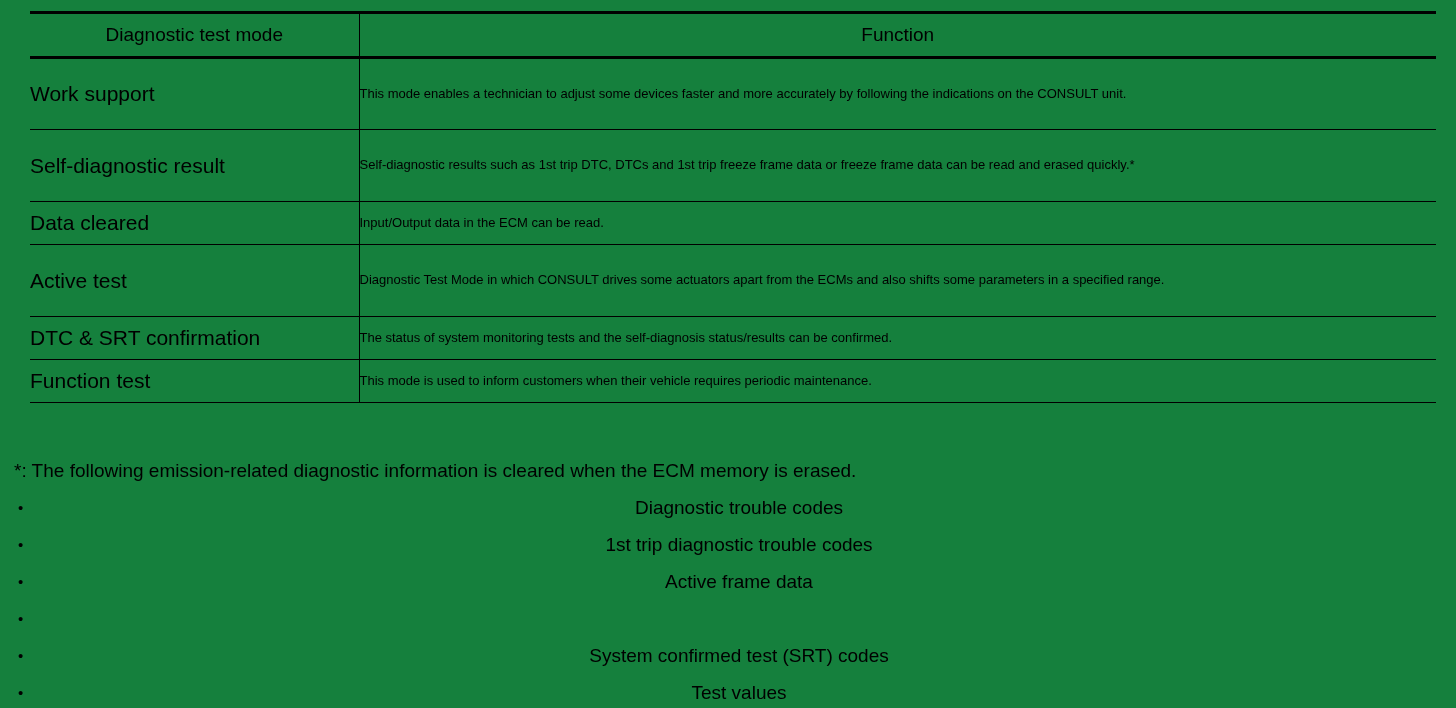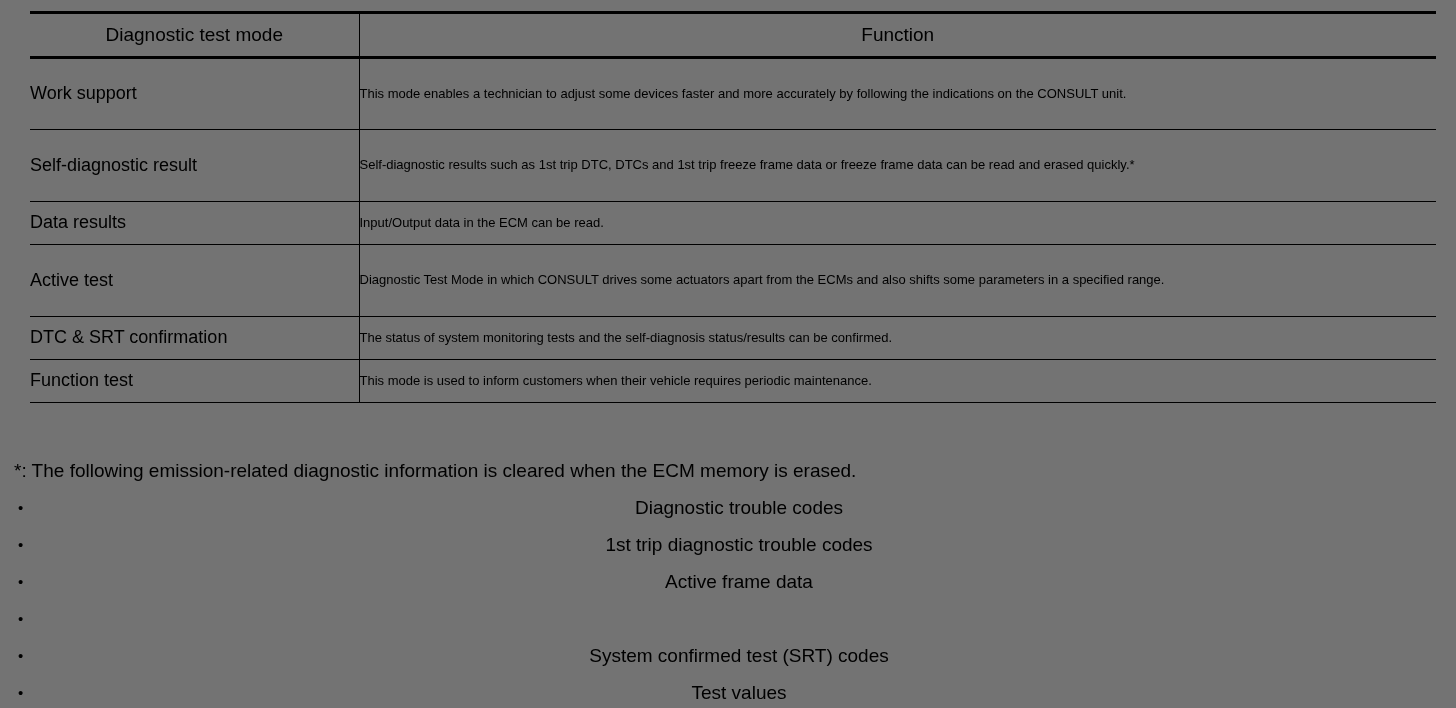--- a/index.html
+++ b/index.html
@@ -12,21 +12,21 @@
     width: 1456px;
     height: 708px;
     font-family: "Liberation Sans", sans-serif;
     color: #000000;
     overflow: hidden;
   }
   #page {
     position: relative;
     width: 1456px;
     height: 708px;
-    background: #737373;
+    background: #15803d;
   }
 
   
   #diag-table {
     position: absolute;
     left: 30px;
     top: 11px;
     width: 1406px;
     border-collapse: collapse;
     table-layout: fixed;
@@ -54,21 +54,21 @@
 
   .head-cell {
     text-align: center;
     font-size: 19px;
     height: 42px;
     line-height: 42px;
   }
 
   .cell-mode-text {
     text-align: left;
-    font-size: 18px;
+    font-size: 21px;
     padding: 0 10px 0 12px;
     line-height: 1.32;
   }
   .cell-func-text {
     text-align: left;
     font-size: 13px;
     padding: 9px 8px 9px 14px;
     line-height: 1.42;
   }
   .h2 { height: 72px; }
@@ -127,21 +127,21 @@
         <td class="cell-mode cell-mode-text">Work support</td>
         <td class="cell-func-text">This mode enables a technician to adjust some devices faster and more accurately by following the indications on the CONSULT unit.</td>
       </tr>
 
       <tr class="body-row h2">
         <td class="cell-mode cell-mode-text">Self-diagnostic result</td>
         <td class="cell-func-text">Self-diagnostic results such as 1st trip DTC, DTCs and 1st trip freeze frame data or freeze frame data can be read and erased quickly.*</td>
       </tr>
 
       <tr class="body-row h1">
-        <td class="cell-mode cell-mode-text">Data results</td>
+        <td class="cell-mode cell-mode-text">Data cleared</td>
         <td class="cell-func-text">Input/Output data in the ECM can be read.</td>
       </tr>
 
       <tr class="body-row h2">
         <td class="cell-mode cell-mode-text">Active test</td>
         <td class="cell-func-text">Diagnostic Test Mode in which CONSULT drives some actuators apart from the ECMs and also shifts some parameters in a specified range.</td>
       </tr>
 
       <tr class="body-row h1">
         <td class="cell-mode cell-mode-text">DTC &amp; SRT confirmation</td>

